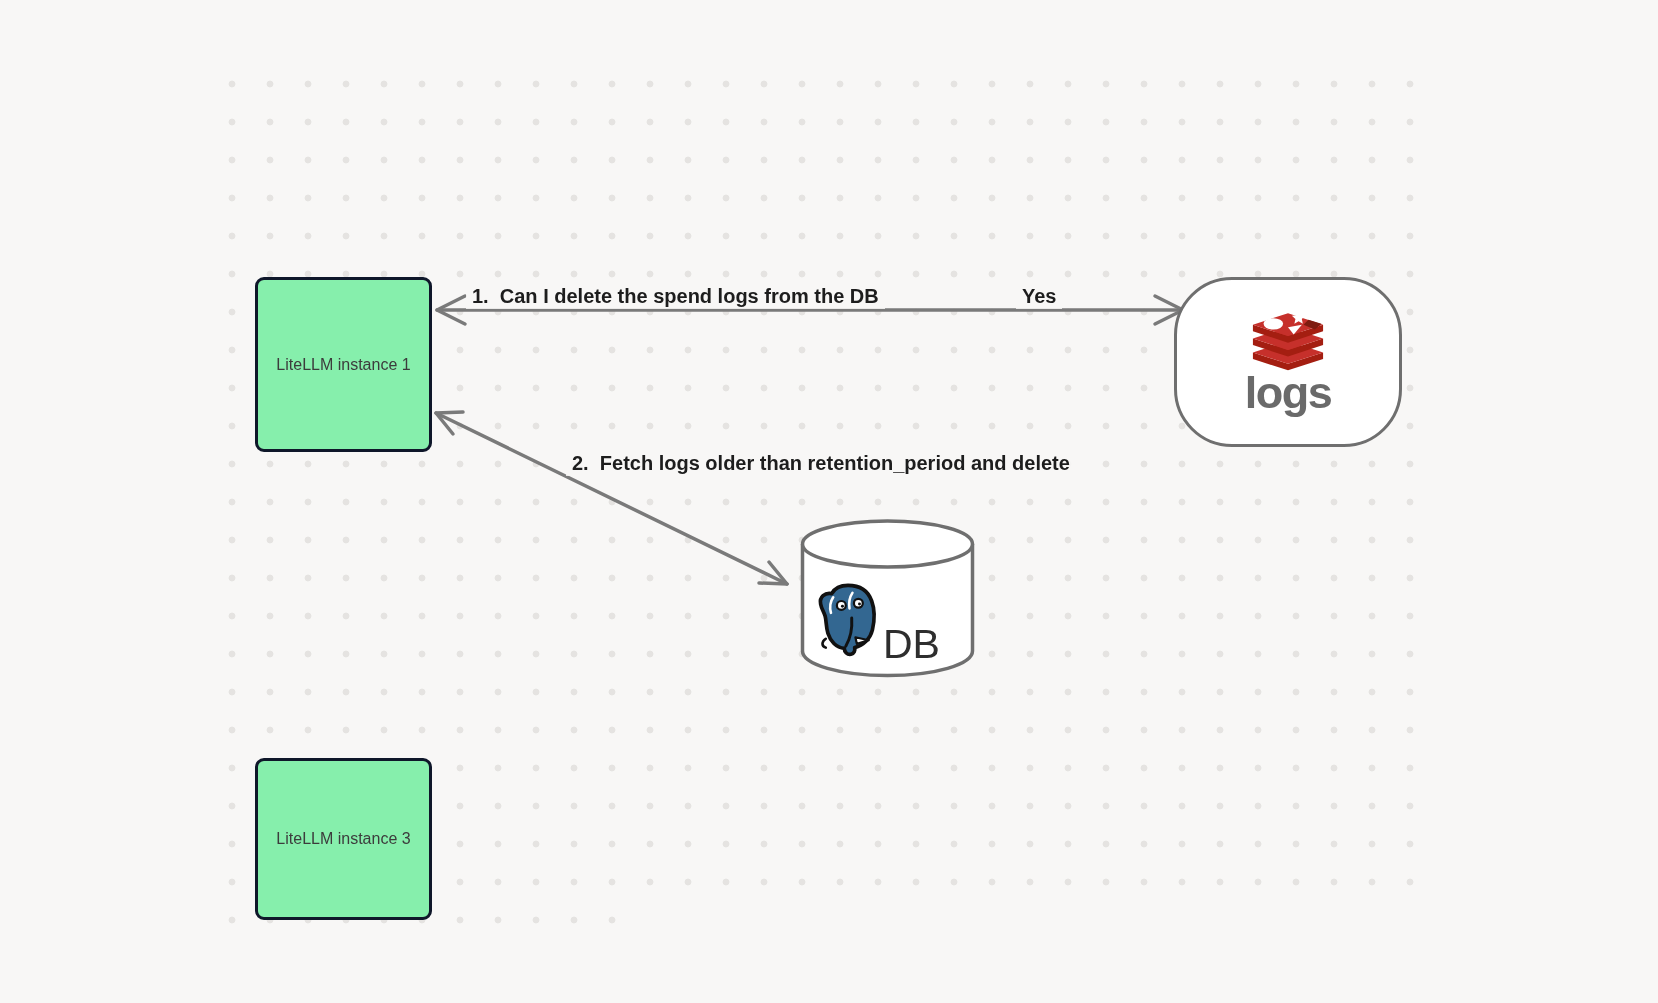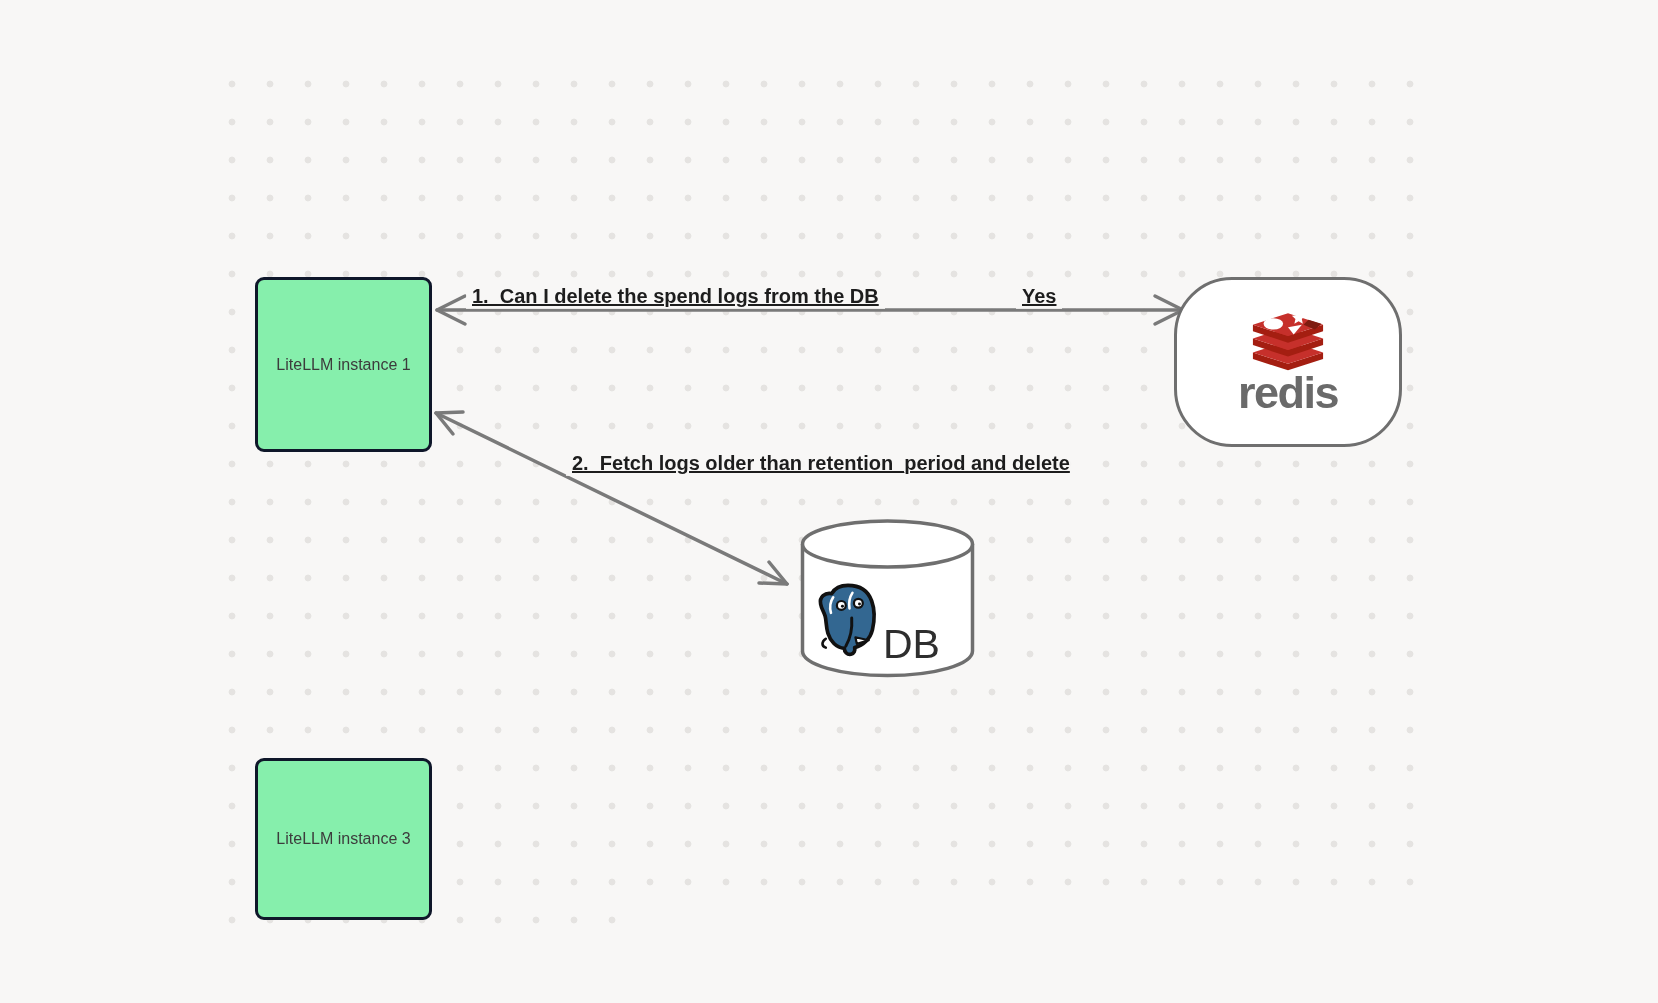--- a/index.html
+++ b/index.html
@@ -90,21 +90,20 @@
 
   .edge-label {
     position: absolute;
     font-size: 20px;
     font-weight: 700;
     color: #1d1d1d;
     line-height: 26px;
     white-space: pre;
     background: rgba(248,247,246,0.85);
     padding: 0 6px;
-    text-decoration: underline;
   }
   .edge1-label { left: 466px;  top: 283px; }
   .edge1-resp  { left: 1016px; top: 283px; }
   .edge2-label { left: 566px;  top: 450px; }
 </style>
 </head>
 <body>
 
 <div class="canvas">
 
@@ -141,21 +140,21 @@
       <path d="M50,21 L93,35 L50,49 L7,35 Z" fill="#C6302B"></path>
 
       <path d="M7,18 L7,26 L50,40 L93,26 L93,18 L50,32 Z" fill="#A41E11"></path>
       <path d="M50,4 L93,18 L50,32 L7,18 Z" fill="#C6302B"></path>
 
       <ellipse cx="32" cy="17" rx="12" ry="7" fill="#ffffff"></ellipse>
       <polygon points="63,1 65.4,6.4 71.3,7 66.9,11 68.2,16.8 63,13.7 57.8,16.8 59.1,11 54.7,7 60.6,6.4" fill="#ffffff"></polygon>
       <polygon points="50,21 67,18 57,30" fill="#ffffff"></polygon>
       <polygon points="75,12 91,17 83,24 69,18" fill="#7e1c10"></polygon>
     </svg>
-    <span class="redis-word">redis</span>
+    <span class="redis-word">logs</span>
   </div>
 
   <div class="db-node">
     <svg class="cyl" width="177" height="162" viewBox="0 0 177 162">
       <path d="M3.5,27 L3.5,134 C3.5,147.5 41.5,158.5 88.5,158.5 C135.5,158.5 173.5,147.5 173.5,134 L173.5,27" fill="#ffffff" stroke="#6f6f6f" stroke-width="3.5"></path>
       <ellipse cx="88.5" cy="27" rx="85" ry="23" fill="#ffffff" stroke="#6f6f6f" stroke-width="3.5"></ellipse>
     </svg>
     <svg class="pg-icon" width="74" height="77" viewBox="0 0 100 104">
       <path d="M50,6 C40,6 32,10 28,17 C19,15 11,22 13,31 C14,37 17,41 19,47 C21,54 20,62 23,71
                C26,81 34,90 45,91 C45,96 49,100 54,99 C58,98 60,94 59,90 C71,87 80,78 83,66

